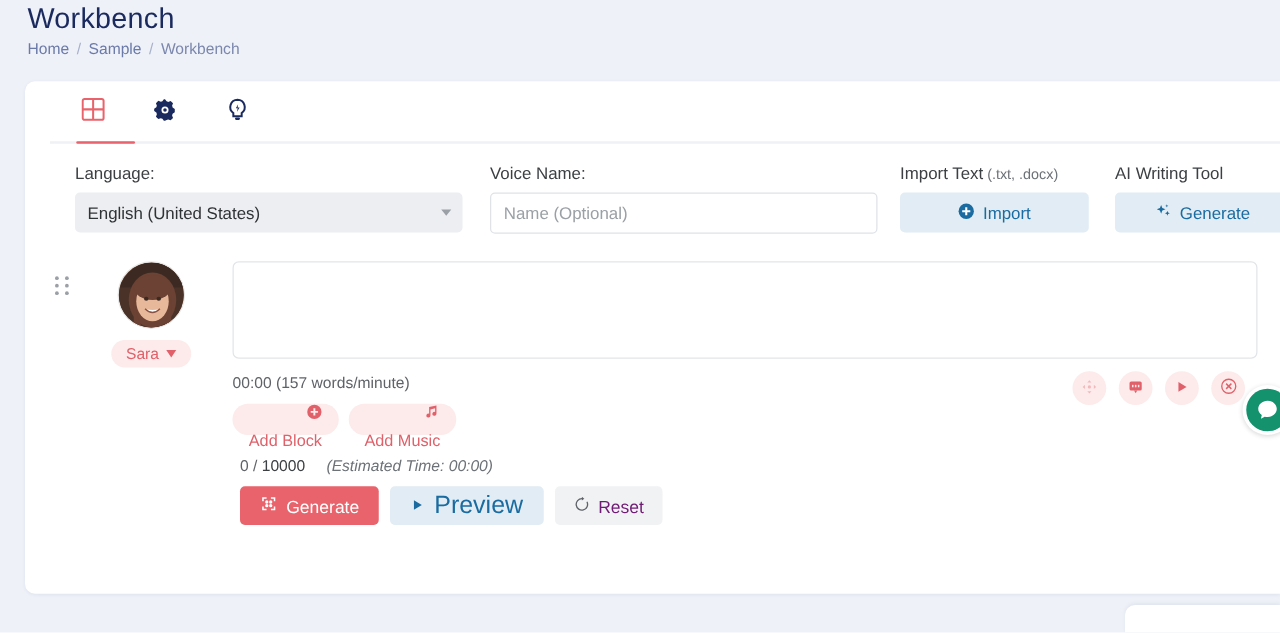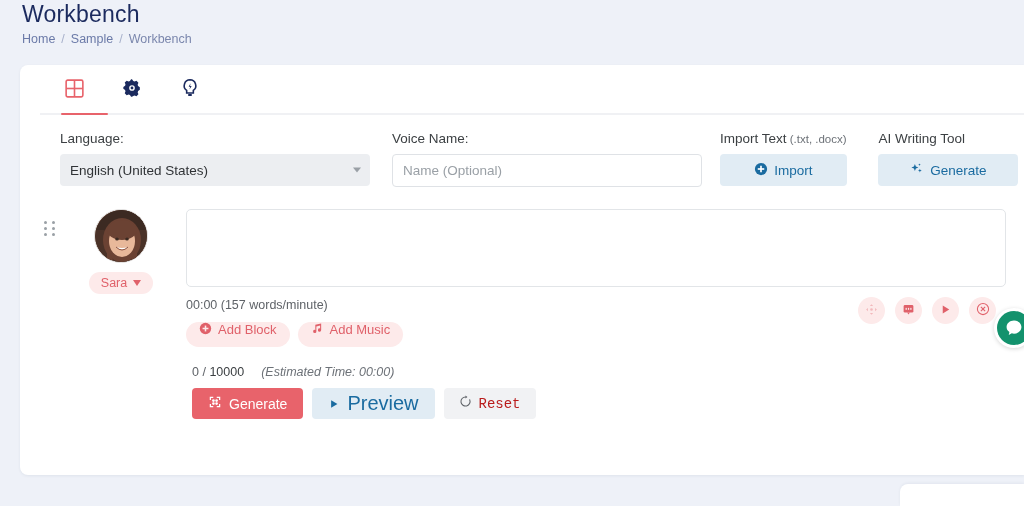--- a/index.html
+++ b/index.html
@@ -92,21 +92,21 @@
     width: 310px; height: 33px;
     border: 1px solid #dfe2e6; border-radius: 4px;
     background: #fff; padding: 0 10px;
     font-size: 13.5px; color: #1d4ed8;
     font-family: "Liberation Sans", sans-serif;
     outline: none;
   }
   .text-input::placeholder { color: #9aa0a6; }
 
   .btn-blue {
-    height: 32px; width: 127px;
+    height: 32px; width: 151px;
     background: #e1ecf4; border: none; border-radius: 4px;
     color: #1a6ba0; font-size: 13.5px;
     font-family: "Liberation Sans", sans-serif;
     display: flex; align-items: center; justify-content: center; gap: 6px;
     cursor: pointer;
   }
   .btn-blue.wide { width: 140px; }
 
   
   .subtitle-row {
@@ -168,21 +168,21 @@
     font-size: 13.5px; color: #303336; padding: 8px 10px;
   }
   .meta-line {
     margin-top: 7px; font-size: 12.5px; color: #5f6368;
   }
   .pill-actions { display: flex; gap: 8px; margin-top: 10px; }
   .pill-btn {
     height: 25px; padding: 0 13px; border: none; border-radius: 13px;
     background: #fdeaea; color: #e0616a; font-size: 13px;
     font-family: "Liberation Sans", sans-serif;
-    display: flex; align-items: flex-start; gap: 6px; cursor: pointer;
+    display: flex; align-items: flex-end; gap: 6px; cursor: pointer; flex-direction: column;
   }
 
   
   .float-actions {
     position: absolute; right: 28px; top: 88px;
     display: flex; gap: 10px; align-items: center;
   }
   .round-btn {
     width: 27px; height: 27px; border-radius: 50%;
     background: #fdeaea; border: none;
@@ -203,22 +203,22 @@
     display: flex; align-items: center; gap: 7px; cursor: pointer;
   }
   .btn-preview {
     height: 31px; padding: 0 16px; border: none; border-radius: 4px;
     background: #e1ecf4; color: #1a6ba0; font-size: 20px;
     font-family: "Liberation Sans", sans-serif;
     display: flex; align-items: center; gap: 7px; cursor: pointer;
   }
   .btn-reset {
     height: 31px; padding: 0 15px; border: none; border-radius: 4px;
-    background: #f1f2f4; color: #b91c1c; font-size: 14px;
-    font-family: Liberation Mono, monospace;
+    background: #f1f2f4; color: #701a75; font-size: 14px;
+    font-family: Liberation Sans, sans-serif;
     display: flex; align-items: center; gap: 7px; cursor: pointer;
   }
 
   
   .chat-widget {
     position: absolute; right: -10px; top: 308px;
     width: 40px; height: 40px; border-radius: 50%;
     background: #ffffff; box-shadow: 0 1px 4px rgba(0,0,0,0.16);
     display: flex; align-items: center; justify-content: center;
     cursor: pointer;

